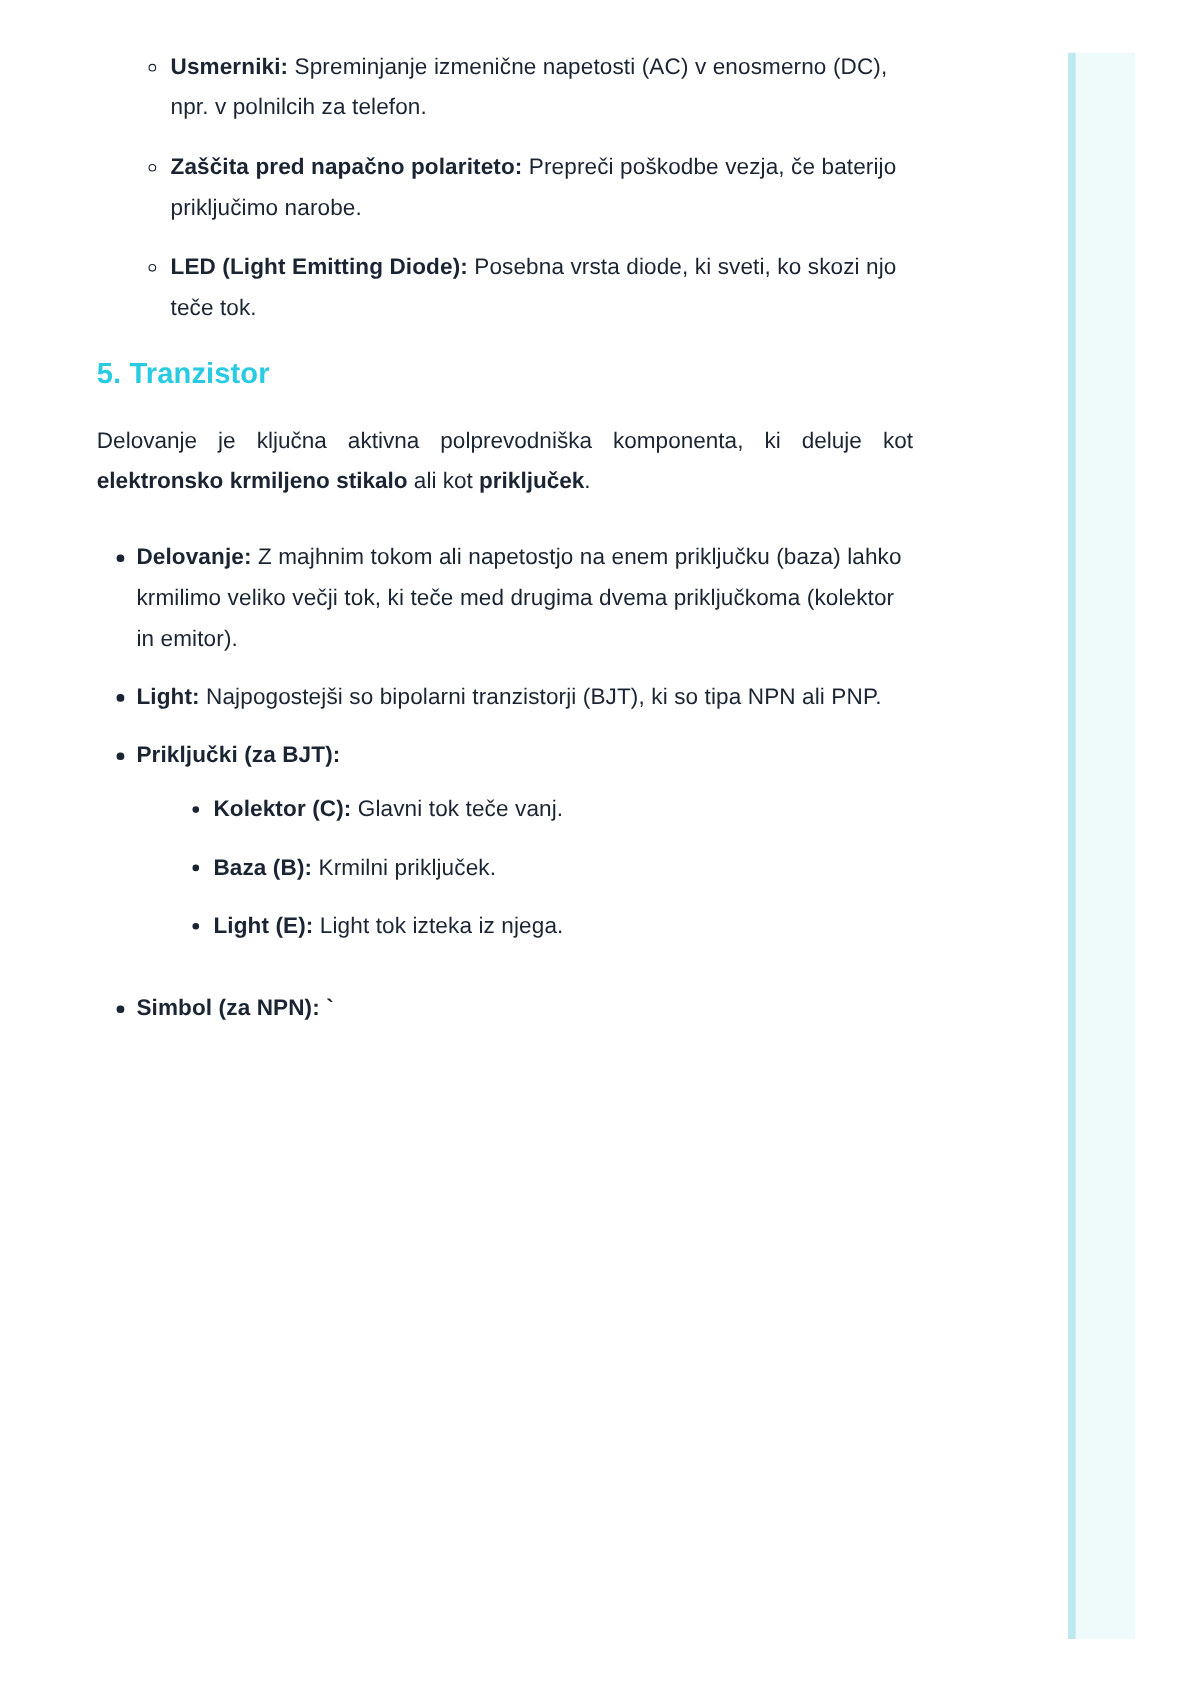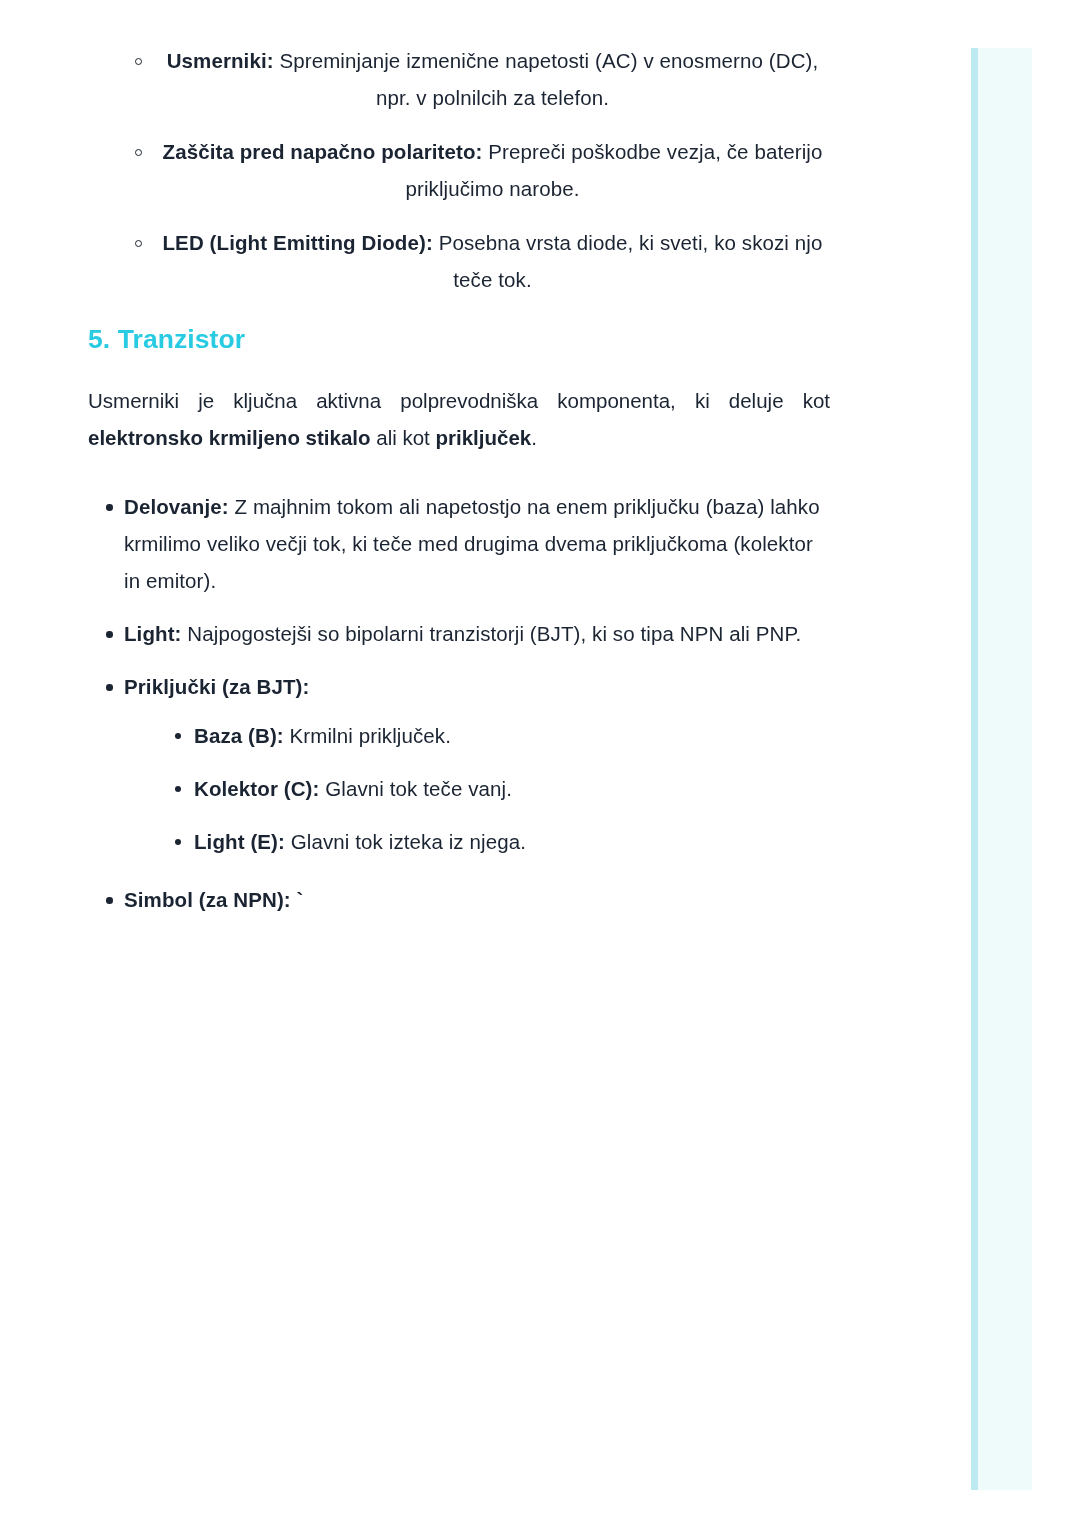--- a/index.html
+++ b/index.html
@@ -143,21 +143,21 @@
   
   p.intro {
     margin: 0;
     font-size: 20.5px;
     line-height: 37px;
     text-align: justify;
     text-justify: inter-word;
   }
 
   
-  #block-diode-list { margin-bottom: 0; text-align: center; }
+  #block-diode-list { margin-bottom: 0; }
   #heading-wrap { margin-top: 24px; }
   #intro-wrap   { margin-top: 26px; }
   #main-list-wrap { margin-top: 32px; }
 
   
   #watermark {
     position: absolute;
     left: 0;
     top: 1437px;
     width: 1012px;
@@ -190,52 +190,52 @@
           <b class="b">LED (Light Emitting Diode):</b><span> Posebna vrsta diode, ki sveti, ko skozi njo teče tok.</span>
         </li>
       </ul>
     </div>
 
     <div id="heading-wrap">
       <h2 class="section-heading">5. Tranzistor</h2>
     </div>
 
     <div id="intro-wrap">
-      <p class="intro"><span>Usmerniki je ključna aktivna polprevodniška komponenta, ki deluje kot </span><b class="b">elektronsko krmiljeno stikalo</b><span> ali kot </span><b class="b">priključek</b><span>.</span></p>
+      <p class="intro"><span>Delovanje je ključna aktivna polprevodniška komponenta, ki deluje kot </span><b class="b">elektronsko krmiljeno stikalo</b><span> ali kot </span><b class="b">priključek</b><span>.</span></p>
     </div>
 
     <div id="main-list-wrap">
       <ul class="lvl-disc">
 
         <li>
           <b class="b">Delovanje:</b><span> Z majhnim tokom ali napetostjo na enem priključku (baza) lahko krmilimo veliko večji tok, ki teče med drugima dvema priključkoma (kolektor in emitor).</span>
         </li>
 
         <li>
           <b class="b">Light:</b><span> Najpogostejši so bipolarni tranzistorji (BJT), ki so tipa NPN ali PNP.</span>
         </li>
 
         <li>
           <b class="b">Priključki (za BJT):</b><span></span>
           <div class="nested-wrap">
             <ul class="lvl-disc-2">
               <li>
+                <b class="b">Kolektor (C):</b><span> Glavni tok teče vanj.</span>
+              </li>
+              <li>
                 <b class="b">Baza (B):</b><span> Krmilni priključek.</span>
               </li>
               <li>
-                <b class="b">Kolektor (C):</b><span> Glavni tok teče vanj.</span>
-              </li>
-              <li>
-                <b class="b">Light (E):</b><span> Glavni tok izteka iz njega.</span>
+                <b class="b">Light (E):</b><span> Light tok izteka iz njega.</span>
               </li>
             </ul>
           </div>
         </li>
 
-        <li style="margin-top:21px;">
+        <li style="margin-top:38px;">
           <b class="b">Simbol (za NPN):</b><b class="b"> `</b>
         </li>
 
       </ul>
     </div>
 
   </div>
 
 
 </div>

